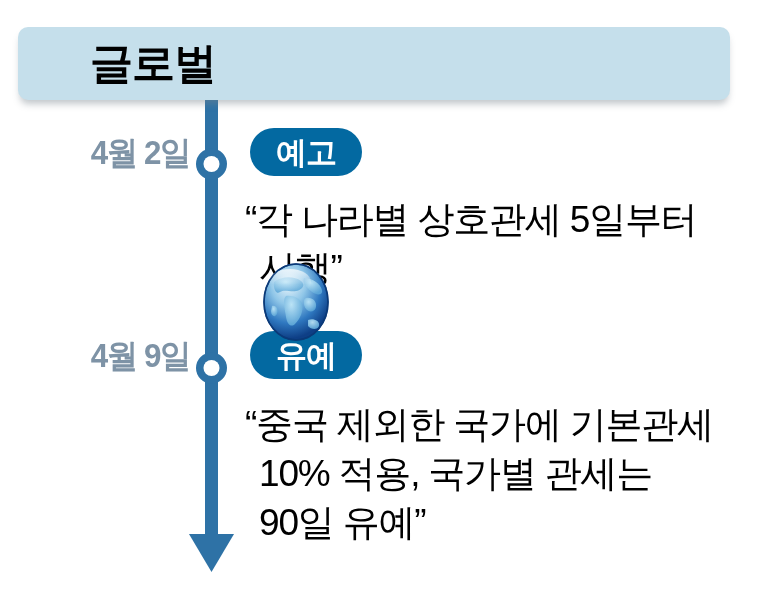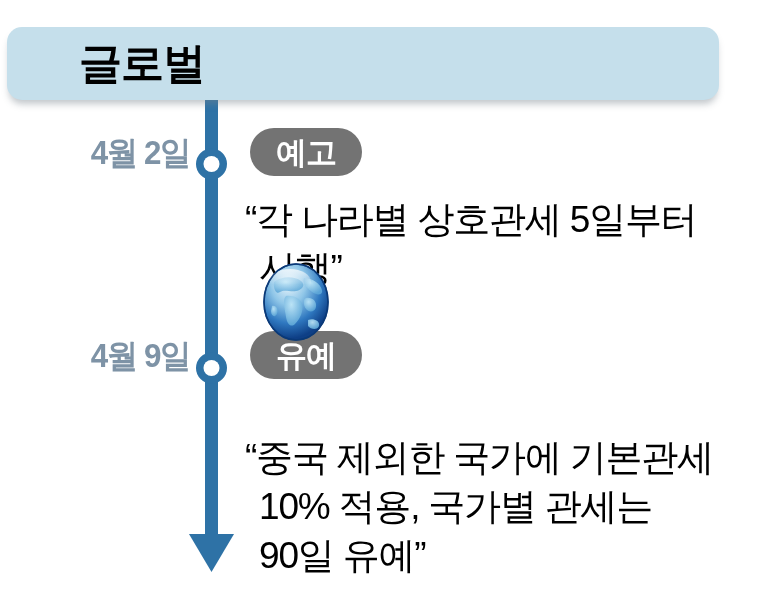--- a/index.html
+++ b/index.html
@@ -12,26 +12,26 @@
     height: 603px;
     position: relative;
     overflow: hidden;
     font-family: "Liberation Sans", "DejaVu Sans", sans-serif;
     -webkit-font-smoothing: antialiased;
   }
 
   
   .header-bar {
     position: absolute;
-    left: 7px;
+    left: 18px;
     top: 27px;
     width: 712px;
     height: 73px;
     background: #c5dfeb;
-    border-radius: 15px;
+    border-radius: 10px;
     box-shadow: 0 6px 7px -2px rgba(120,130,140,0.45);
     z-index: 3;
   }
   .header-title {
     position: absolute;
     left: 72px;
     top: 50%;
     transform: translateY(-52%);
     font-size: 43px;
     font-weight: 700;
@@ -87,21 +87,21 @@
     transform-origin: right center;
   }
 
   .entry-badge {
     position: absolute;
     left: 250px;
     top: 0;
     height: 48px;
     padding: 16px 26px;
     border-radius: 24px;
-    background: #737373;
+    background: #0369a1;
     color: #ffffff;
     font-size: 31px;
     font-weight: 700;
     letter-spacing: -1px;
     display: inline-flex;
     align-items: center;
     justify-content: center;
     line-height: 1;
     box-sizing: border-box;
   }
@@ -117,21 +117,20 @@
     line-height: 1.32;
     letter-spacing: -1.2px;
     text-indent: -14px;
     padding-left: 14px;
     white-space: pre-line;
     box-sizing: border-box;
   }
   .entry-2 .entry-quote {
     top: 70px;
     width: 510px;
-    margin-top: 33px;
   }
 </style>
 </head>
 <body>
 
 <div class="header-bar">
   <div class="header-title">글로벌</div>
 </div>
 
 <svg class="globe-icon" viewBox="0 0 72 80" xmlns="http://www.w3.org/2000/svg">

